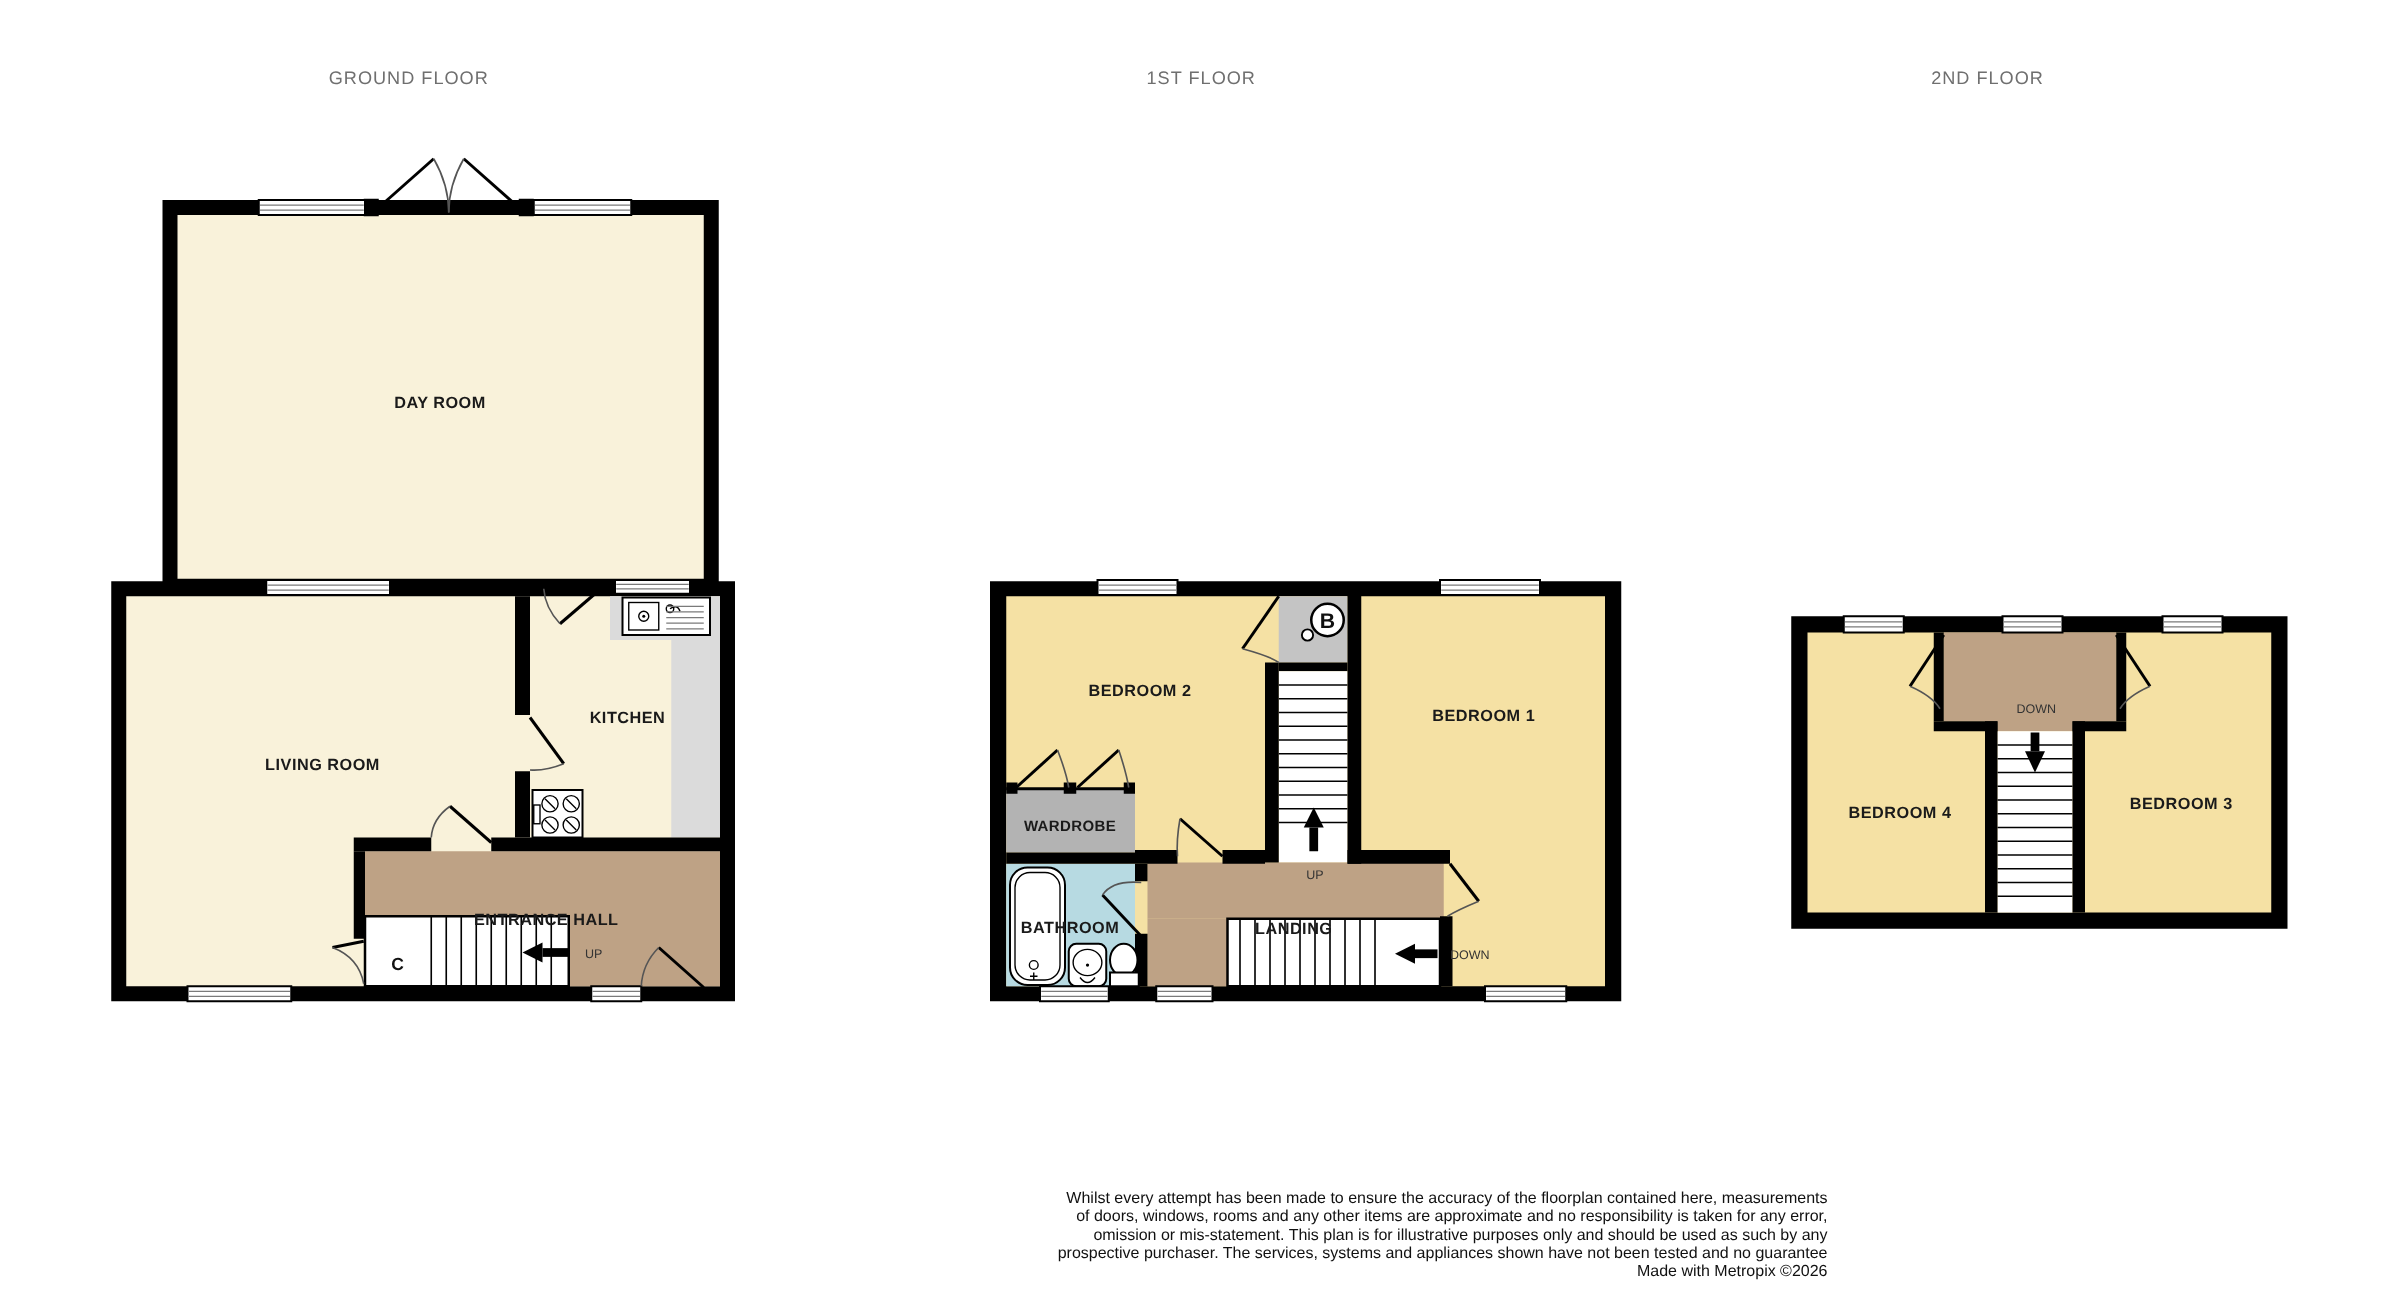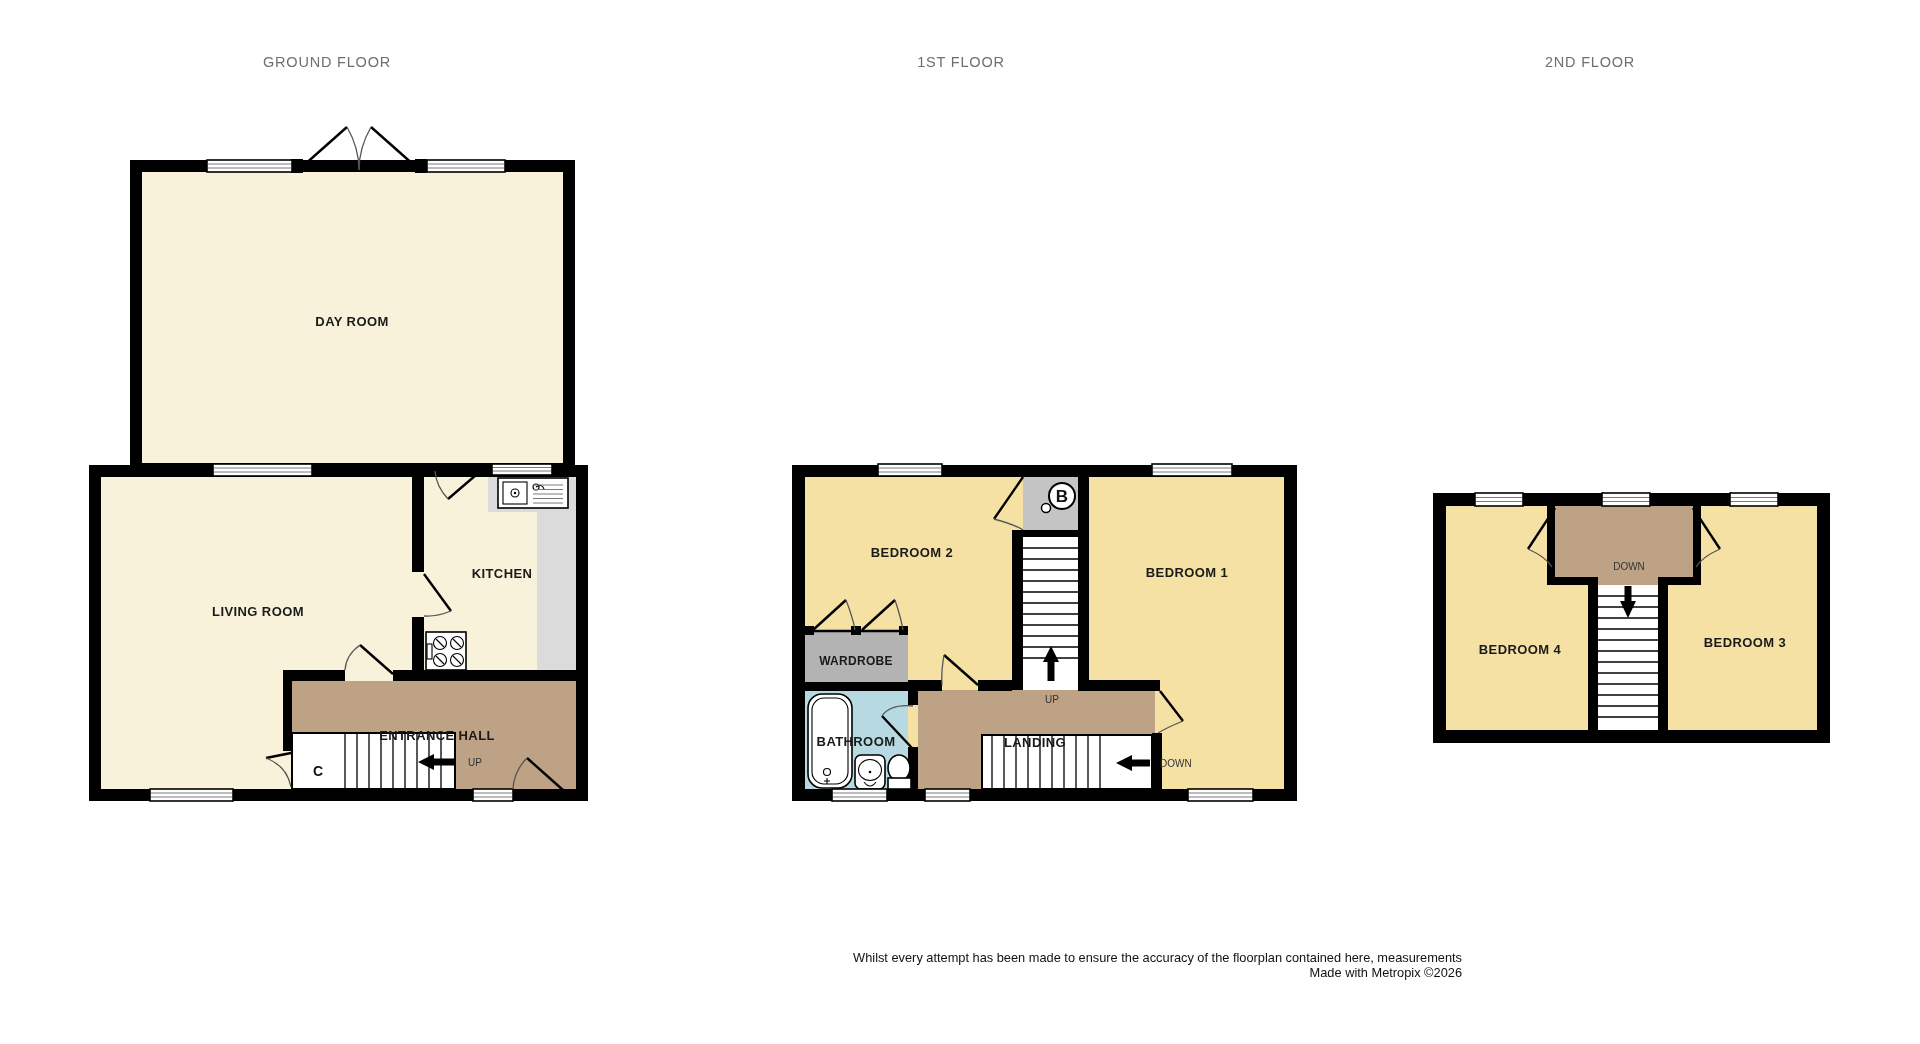--- a/index.html
+++ b/index.html
@@ -385,15 +385,18 @@
         </g>
 
     <text class="lbl" x="1520" y="654">BEDROOM 4</text>
     <text class="lbl" x="1745" y="647">BEDROOM 3</text>
     <text class="sml" x="1629" y="570" text-anchor="middle">DOWN</text>
   </g>
 </svg>
 
   <div class="disclaimer">
     <div>Whilst every attempt has been made to ensure the accuracy of the floorplan contained here, measurements</div>
+    <div>of doors, windows, rooms and any other items are approximate and no responsibility is taken for any error,</div>
+    <div>omission or mis-statement. This plan is for illustrative purposes only and should be used as such by any</div>
+    <div>prospective purchaser. The services, systems and appliances shown have not been tested and no guarantee</div>
     <div>Made with Metropix ©2026</div>
   </div>
 </div>
 
 </body></html>

